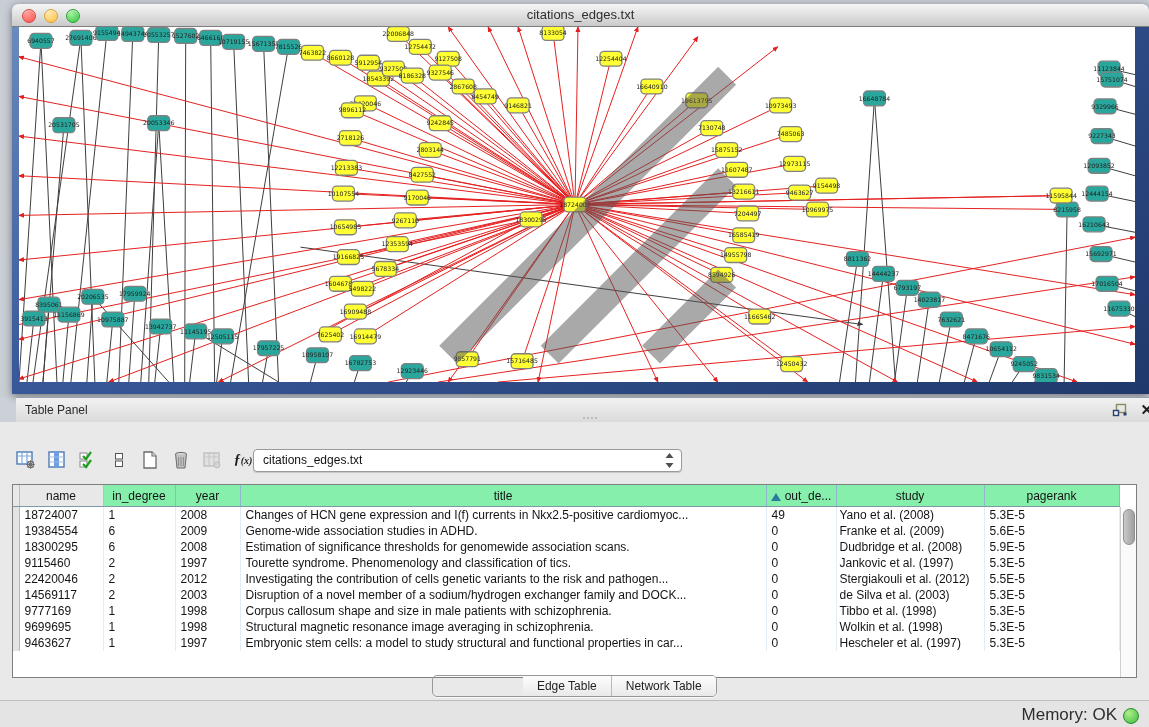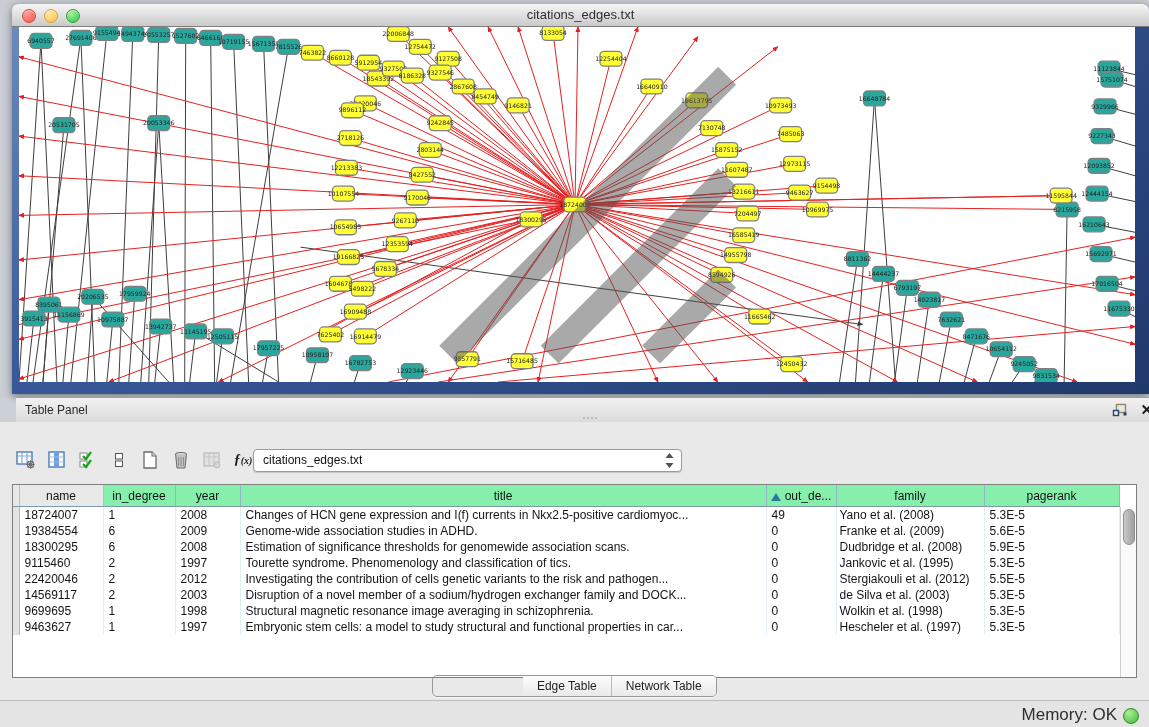--- a/index.html
+++ b/index.html
@@ -759,21 +759,21 @@
             <col style="width:135px">
         </colgroup>
         <thead id="grid-head">
             <tr>
               <th class="rh"></th>
               <th class="gray">name</th>
               <th>in_degree</th>
               <th>year</th>
               <th>title</th>
               <th><span class="sort-tri"></span>out_de...</th>
-              <th>family</th>
+              <th>study</th>
               <th>pagerank</th>
             </tr>
           </thead>
         <tbody id="grid-body">
             <tr>
               <td class="rh"></td>
               <td>18724007</td>
               <td>1</td>
               <td>2008</td>
               <td>Changes of HCN gene expression and I(f) currents in Nkx2.5-positive cardiomyoc...</td>
@@ -801,21 +801,21 @@
               <td class="ctr">Dudbridge et al. (2008)</td>
               <td>5.9E-5</td>
             </tr>
             <tr>
               <td class="rh"></td>
               <td>9115460</td>
               <td>2</td>
               <td>1997</td>
               <td>Tourette syndrome. Phenomenology and classification of tics.</td>
               <td>0</td>
-              <td class="ctr">Jankovic et al. (1995)</td>
+              <td class="ctr">Jankovic et al. (1997)</td>
               <td>5.3E-5</td>
             </tr>
             <tr>
               <td class="rh"></td>
               <td>22420046</td>
               <td>2</td>
               <td>2012</td>
               <td>Investigating the contribution of cells genetic variants to the risk and pathogen...</td>
               <td>0</td>
               <td class="ctr">Stergiakouli et al. (2012)</td>
@@ -826,20 +826,30 @@
               <td>14569117</td>
               <td>2</td>
               <td>2003</td>
               <td>Disruption of a novel member of a sodium/hydrogen exchanger family and DOCK...</td>
               <td>0</td>
               <td class="ctr">de Silva et al. (2003)</td>
               <td>5.3E-5</td>
             </tr>
             <tr>
               <td class="rh"></td>
+              <td>9777169</td>
+              <td>1</td>
+              <td>1998</td>
+              <td>Corpus callosum shape and size in male patients with schizophrenia.</td>
+              <td>0</td>
+              <td class="ctr">Tibbo et al. (1998)</td>
+              <td>5.3E-5</td>
+            </tr>
+            <tr>
+              <td class="rh"></td>
               <td>9699695</td>
               <td>1</td>
               <td>1998</td>
               <td>Structural magnetic resonance image averaging in schizophrenia.</td>
               <td>0</td>
               <td class="ctr">Wolkin et al. (1998)</td>
               <td>5.3E-5</td>
             </tr>
             <tr>
               <td class="rh"></td>

